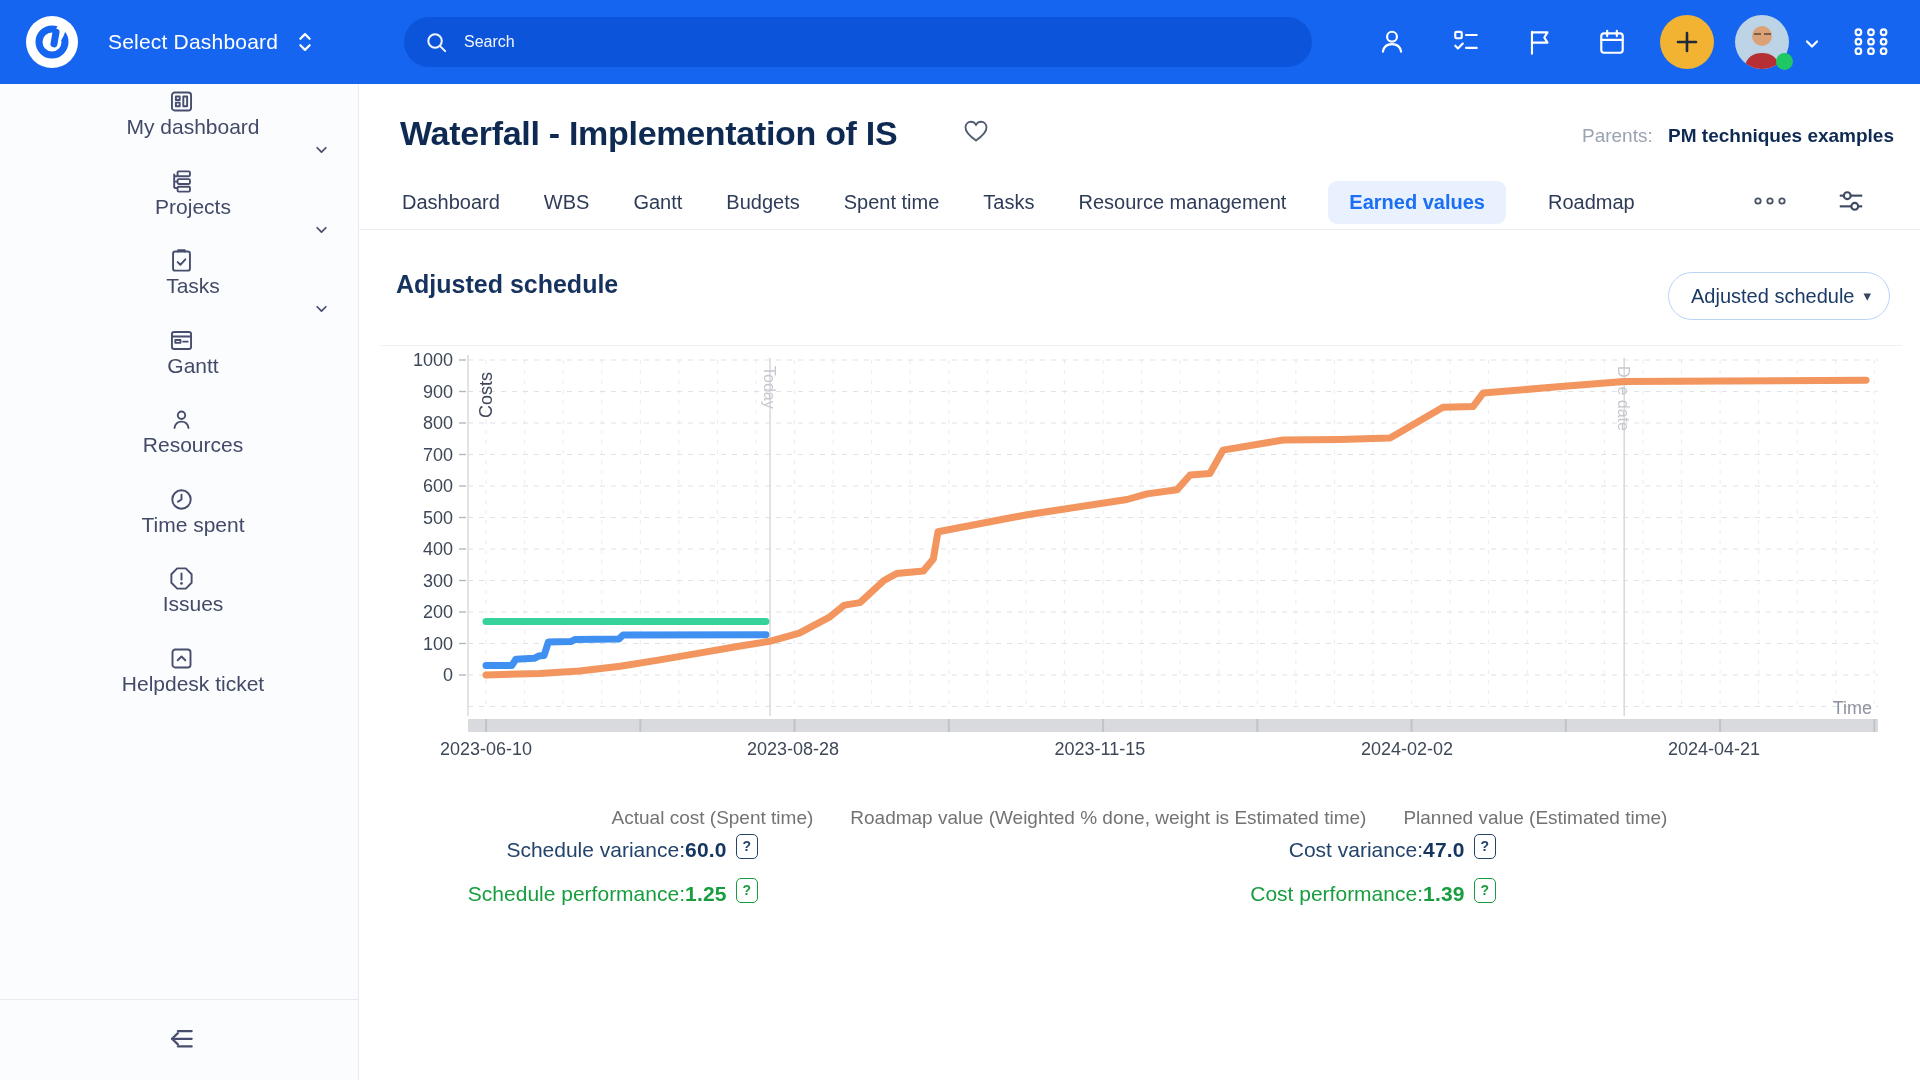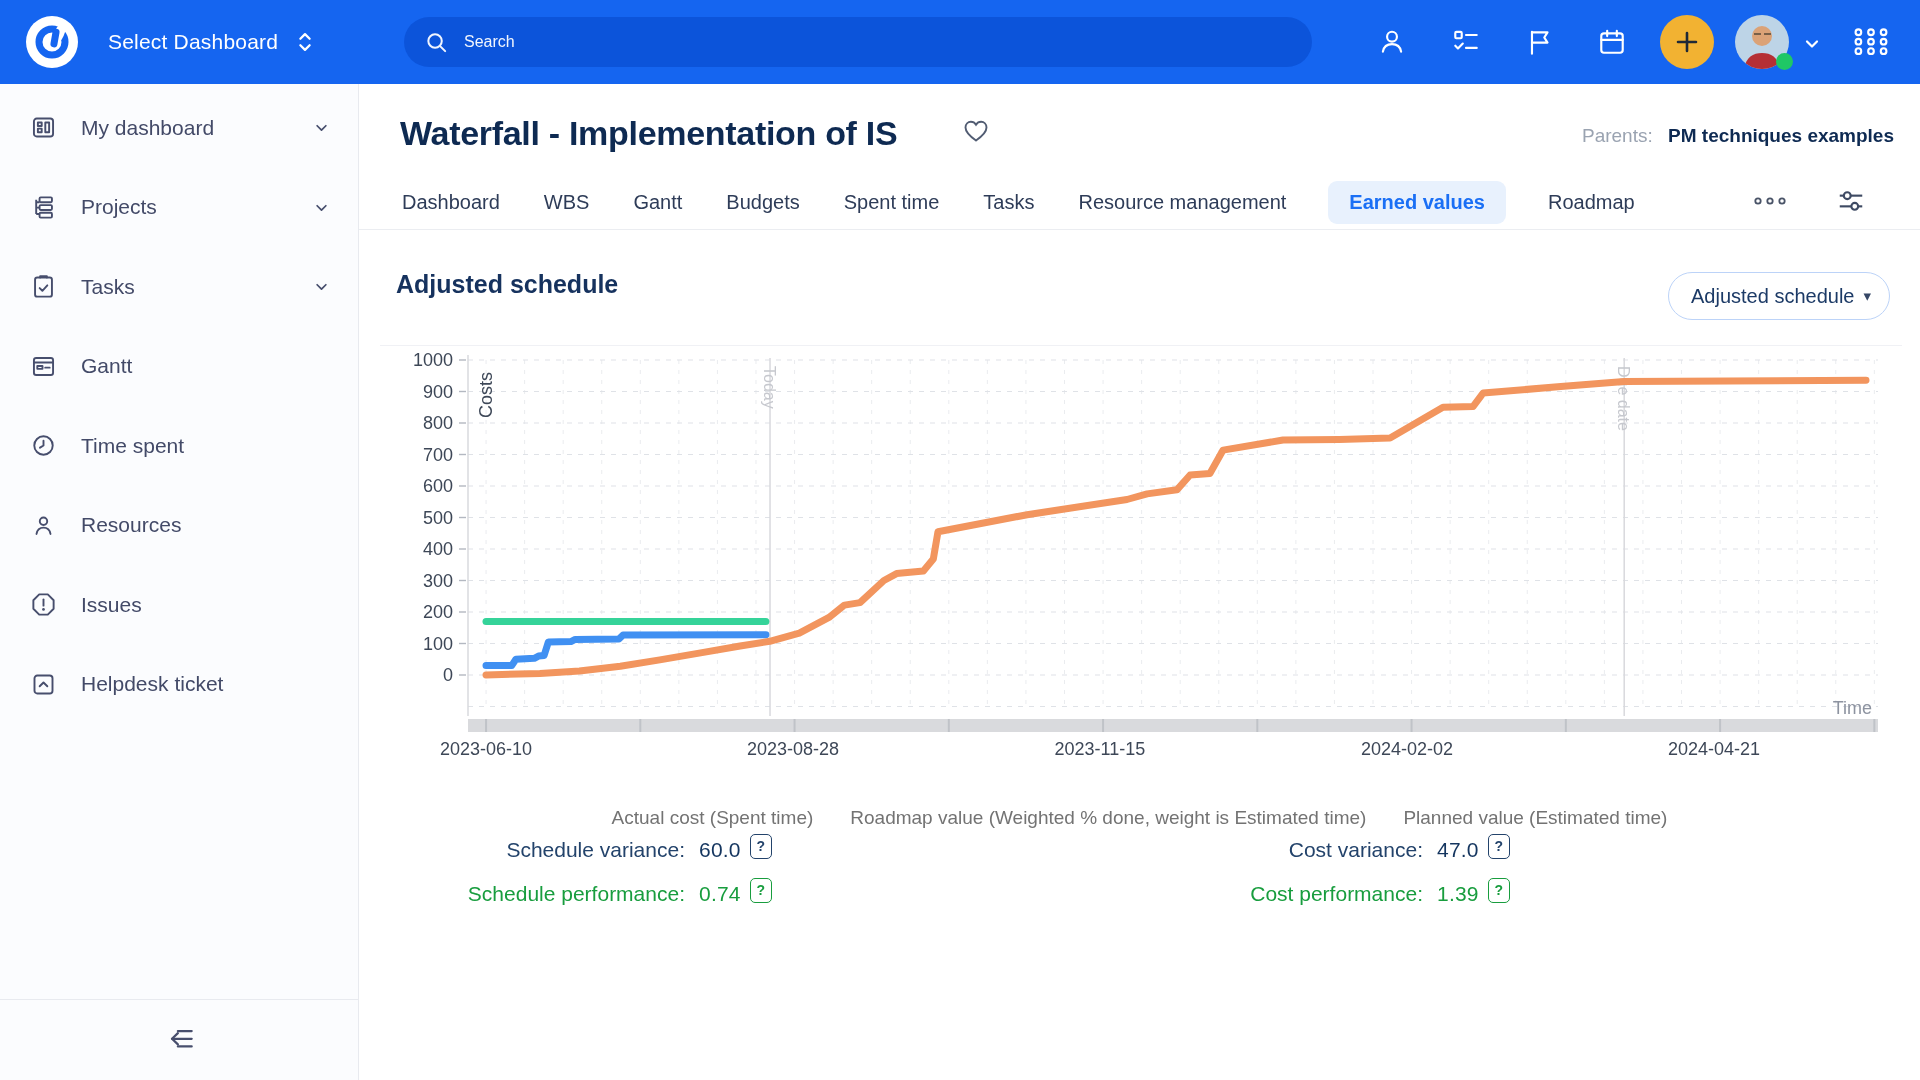--- a/index.html
+++ b/index.html
@@ -24,21 +24,21 @@
             background:#f2b232;display:flex;align-items:center;justify-content:center;color:#1f2937;cursor:pointer;}
   .plus-btn svg{width:28px;height:28px;}
   .avatar{position:absolute;left:1735px;top:15px;width:54px;height:54px;border-radius:50%;overflow:hidden;cursor:pointer;}
   .status-dot{position:absolute;left:1776px;top:53px;width:17px;height:17px;border-radius:50%;background:#1fc765;}
   .av-chev{position:absolute;left:1800px;top:32px;width:24px;height:24px;color:#fff;cursor:pointer;}
   .apps{position:absolute;left:1850px;top:27px;width:42px;height:30px;color:#fff;cursor:pointer;}
 
   
   .sidebar{position:absolute;left:0;top:84px;width:359px;bottom:0;background:#fbfcfe;border-right:1px solid #e8eaef;box-sizing:border-box;}
   .side-list{padding-top:4px;}
-  .side-item{height:79.5px;display:flex;align-items:center;padding:0 26px 0 30px;cursor:pointer;color:#434a68;}
+  .side-item{height:79.5px;display:flex;align-items:center;padding:0 26px 0 30px;cursor:pointer;color:#434a68;flex-direction:column;}
   .s-icon{width:27px;height:27px;flex:none;color:#474e6d;}
   .s-icon svg{width:27px;height:27px;}
   .s-label{margin-left:24px;font-size:21px;}
   .s-chev{margin-left:auto;width:21px;height:21px;color:#474e6d;}
   .s-chev svg{width:21px;height:21px;}
   .side-divider{position:absolute;left:0;right:0;top:915px;border-top:1px solid #e8eaef;}
   .collapse-btn{position:absolute;left:163px;top:938px;width:34px;height:34px;color:#474e6d;cursor:pointer;}
   .collapse-btn svg{width:34px;height:34px;}
 
   
@@ -71,21 +71,21 @@
   
   .legend{position:absolute;left:359px;right:0;top:791px;display:flex;justify-content:center;gap:37px;}
   .legend-item{font-size:19px;color:#737373;cursor:pointer;white-space:nowrap;margin-top:16px;}
 
   
   .metrics-col{position:absolute;top:838px;}
   .metrics-col.left{left:380px;}
   .metrics-col.right{left:1118px;}
   .m-row{display:flex;align-items:flex-start;height:27px;margin-bottom:17px;}
   .m-row .m-label{width:305px;text-align:right;font-size:21px;}
-  .m-row .m-value{margin-left:14px;font-size:21px;font-weight:400;letter-spacing:.2px;}
+  .m-row .m-value{font-size:21px;font-weight:700;letter-spacing:.2px;}
   .m-q{margin-left:9px;width:20px;height:23px;border:1.6px solid currentColor;border-radius:5px;
        font-size:14px;font-weight:700;text-align:center;line-height:22px;display:inline-block;
        transform:translateY(-4px);cursor:pointer;}
   .tone-navy{color:#23436b;}
   .tone-navy .m-value{color:#14355f;}
   .tone-green{color:#189d3e;}
   .tone-green .m-value{color:#189d3e;}
 </style>
 </head>
 <body>
@@ -235,35 +235,35 @@
             <rect x="3.5" y="4.5" width="17" height="15" rx="2"></rect>
             <path d="M3.5 8.5h17"></path>
             <rect x="6.5" y="11.5" width="4.6" height="2.6"></rect>
             <path d="M13.5 13h4"></path>
           </svg>
         </span>
         <span class="s-label">Gantt</span>
       </div>
       <div class="side-item">
         <span class="s-icon">
+          <svg viewBox="0 0 24 24" fill="none" stroke="currentColor" stroke-width="1.7" stroke-linecap="round">
+            <circle cx="12" cy="8.2" r="3.3"></circle>
+            <path d="M5.8 19.5c.6-3.6 3.2-5.6 6.2-5.6s5.6 2 6.2 5.6"></path>
+          </svg>
+        </span>
+        <span class="s-label">Resources</span>
+      </div>
+      <div class="side-item">
+        <span class="s-icon">
           <svg viewBox="0 0 24 24" fill="none" stroke="currentColor" stroke-width="1.7" stroke-linecap="round" stroke-linejoin="round">
             <circle cx="12" cy="12" r="8.2"></circle>
             <path d="M12 7.8V12l-3.1 1.9"></path>
           </svg>
         </span>
         <span class="s-label">Time spent</span>
-      </div>
-      <div class="side-item">
-        <span class="s-icon">
-          <svg viewBox="0 0 24 24" fill="none" stroke="currentColor" stroke-width="1.7" stroke-linecap="round">
-            <circle cx="12" cy="8.2" r="3.3"></circle>
-            <path d="M5.8 19.5c.6-3.6 3.2-5.6 6.2-5.6s5.6 2 6.2 5.6"></path>
-          </svg>
-        </span>
-        <span class="s-label">Resources</span>
       </div>
       <div class="side-item">
         <span class="s-icon">
           <svg viewBox="0 0 24 24" fill="none" stroke="currentColor" stroke-width="1.7" stroke-linecap="round" stroke-linejoin="round">
             <polygon points="8.2,3 15.8,3 21,8.2 21,15.8 15.8,21 8.2,21 3,15.8 3,8.2"></polygon>
             <path d="M12 7.6v5.4"></path>
             <path d="M12 16.4h.01" stroke-width="2.4"></path>
           </svg>
         </span>
         <span class="s-label">Issues</span>
@@ -444,21 +444,21 @@
   </div>
 
 <div class="metrics-col left" id="metrics-left">
     <div class="m-row tone-navy">
       <span class="m-label">Schedule variance:</span>
       <span class="m-value">60.0</span>
       <span class="m-q">?</span>
     </div>
     <div class="m-row tone-green">
       <span class="m-label">Schedule performance:</span>
-      <span class="m-value">0.74</span>
+      <span class="m-value">1.25</span>
       <span class="m-q">?</span>
     </div>
   </div>
 <div class="metrics-col right" id="metrics-right">
     <div class="m-row tone-navy">
       <span class="m-label">Cost variance:</span>
       <span class="m-value">47.0</span>
       <span class="m-q">?</span>
     </div>
     <div class="m-row tone-green">

